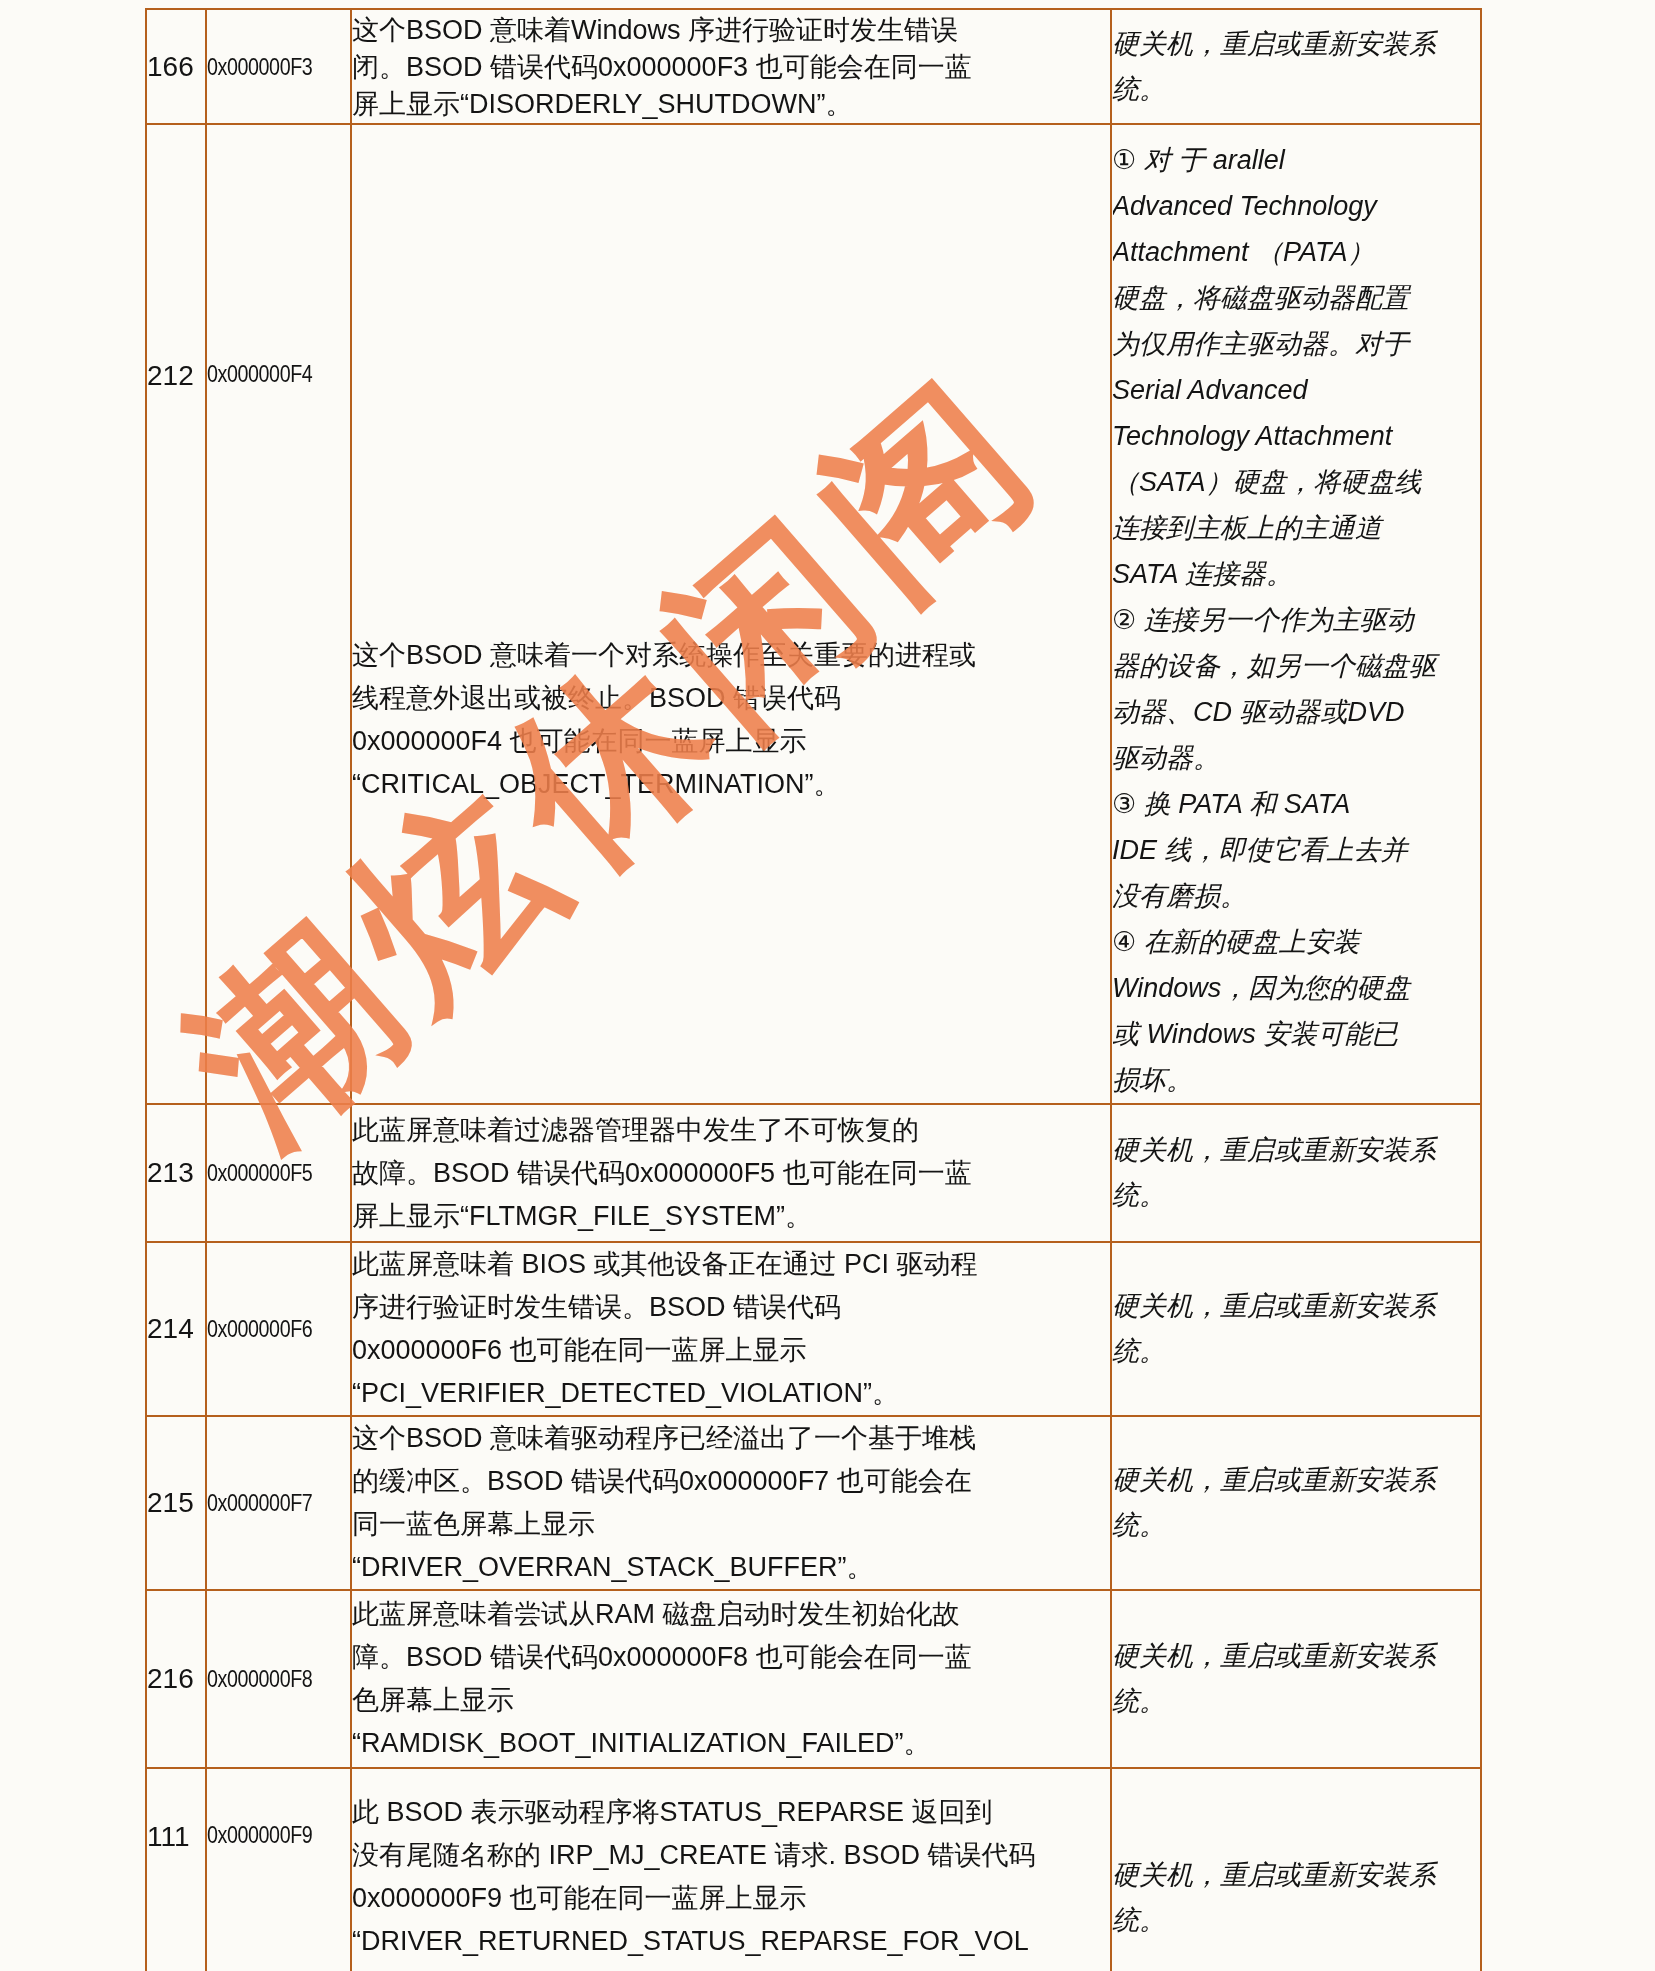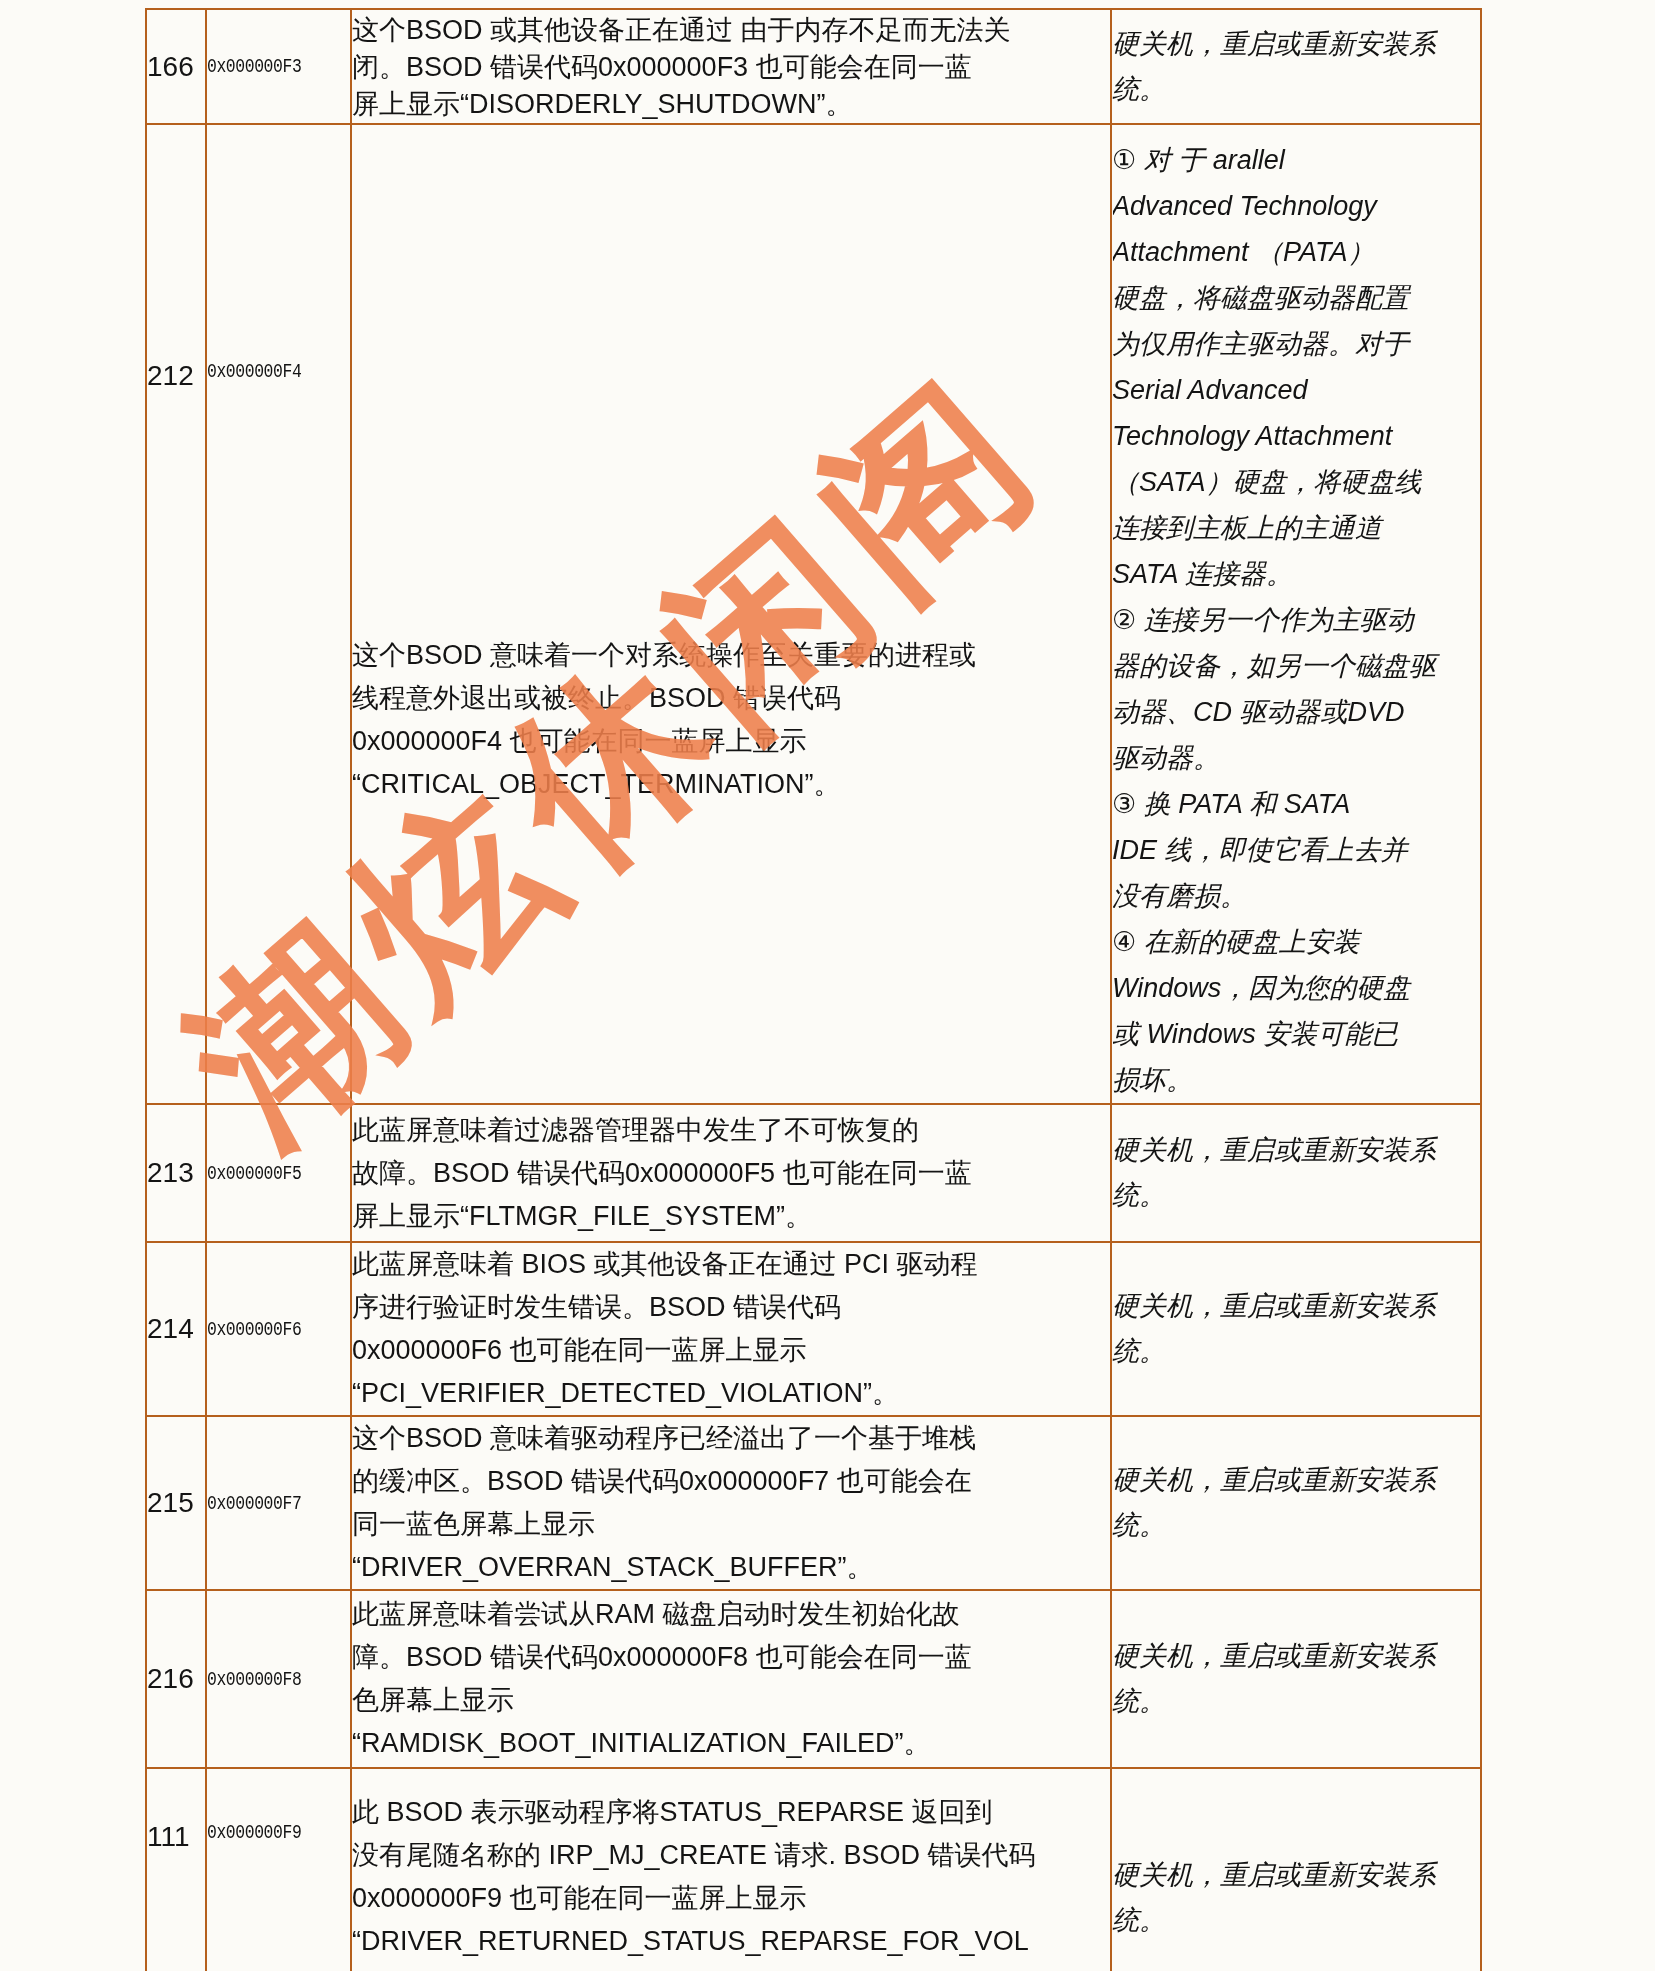--- a/index.html
+++ b/index.html
@@ -19,21 +19,21 @@
     width:1335px;
     background:#fcfbf7;
   }
   .doc-table td{
     border:2px solid #b5601d;
     vertical-align:middle;
     padding:0;
     overflow:hidden;
   }
   .c-num{width:60px;padding-left:3px;font-size:28px;}
-  .c-code{width:145px;padding-left:3px;font-size:20px;white-space:nowrap;font-family:Liberation Mono, monospace;}
+  .c-code{width:145px;padding-left:3px;font-size:24px;white-space:nowrap;}
   .code-text{display:inline-block;transform:scaleX(0.82);transform-origin:left center;letter-spacing:-0.5px;}
   .c-desc{width:760px;vertical-align:top;padding:4px 8px 0 12px;
           font-size:27px;line-height:43px;white-space:pre-line;}
   .c-sol{width:370px;padding:0 8px 0 14px;font-size:27px;line-height:45px;white-space:pre-line;font-style:italic;}
   
   .row-211{height:110px;}
   .row-212{height:977px;}
   .row-213{height:138px;}
   .row-214{height:174px;}
   .row-215{height:173px;}
@@ -79,21 +79,21 @@
   <colgroup>
     <col style="width:60px">
       <col style="width:145px">
       <col style="width:760px">
       <col style="width:370px">
   </colgroup>
   <tbody>
       <tr class="row-211">
     <td class="c-num"><span>166</span></td>
     <td class="c-code"><span class="code-text">0x000000F3</span></td>
-    <td class="c-desc">这个BSOD 或其他设备正在通过 由于内存不足而无法关
+    <td class="c-desc">这个BSOD 意味着Windows 序进行验证时发生错误
 闭。BSOD 错误代码0x000000F3 也可能会在同一蓝
 屏上显示“DISORDERLY_SHUTDOWN”。</td>
     <td class="c-sol">硬关机，重启或重新安装系
 统。</td>
   </tr>
       <tr class="row-212">
     <td class="c-num"><span>212</span></td>
     <td class="c-code"><span class="code-text">0x000000F4</span></td>
     <td class="c-desc">这个BSOD 意味着一个对系统操作至关重要的进程或
 线程意外退出或被终止。BSOD 错误代码

